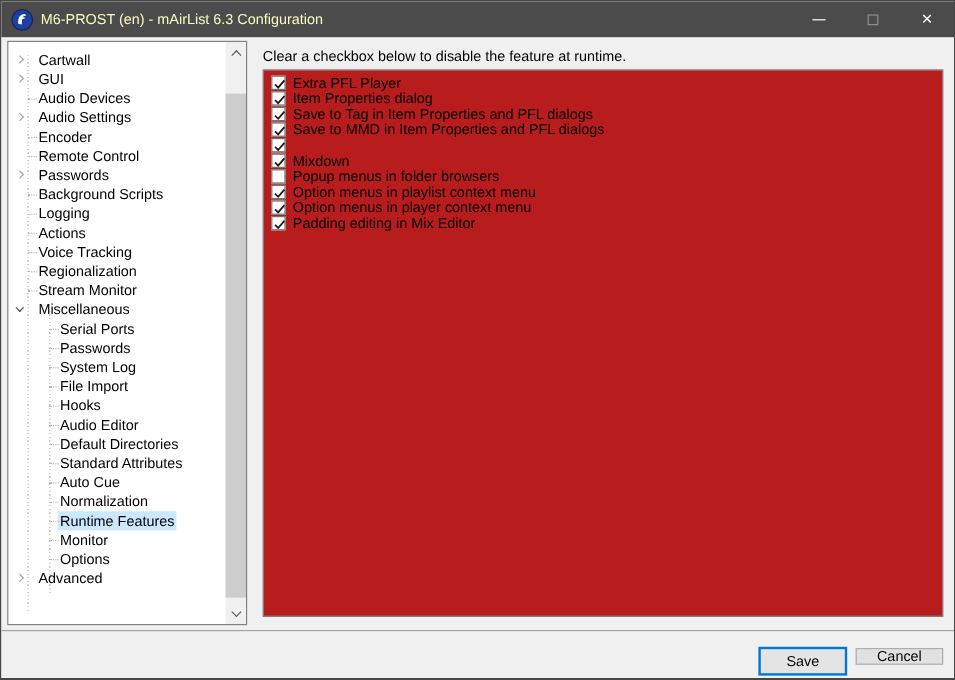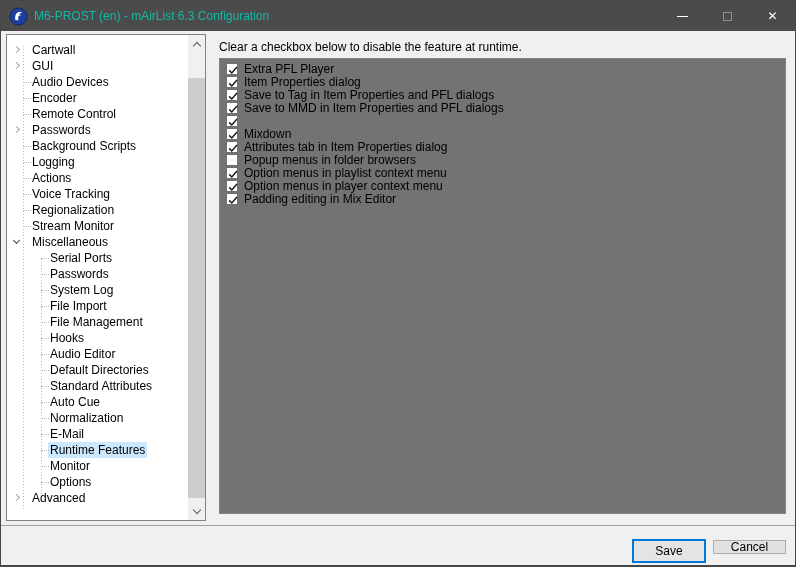--- a/index.html
+++ b/index.html
@@ -7,21 +7,21 @@
   .window{
     position:relative;width:796px;height:567px;
     background:#f0f0f0;
     border:1px solid #474747;border-bottom:2px solid #474747;
     font-family:"Liberation Sans","DejaVu Sans",sans-serif;
     font-size:12px;color:#000;overflow:hidden;
   }
   
   .titlebar{position:absolute;left:0;top:0;right:0;height:30px;background:#4b4b4b;display:flex;align-items:center;}
   .appicon{width:19px;height:19px;margin-left:8px;flex:0 0 auto;}
-  .titletext{color:#14b8a6;margin-left:6px;font-size:12px;white-space:nowrap;}
+  .titletext{color:#fef9c3;margin-left:6px;font-size:12px;white-space:nowrap;}
   .winbtns{position:absolute;right:0;top:0;height:30px;display:flex;}
   .wbtn{width:45px;height:30px;display:flex;align-items:center;justify-content:center;color:#ffffff;font-size:13px;cursor:default;}
   .wbtn .minbar{width:11px;height:1px;background:#ffffff;}
   .wbtn .maxbox{width:9px;height:9px;border:1px solid #8f8f8f;}
   .wbtn.close{font-size:12px;}
   
   .treepanel{position:absolute;left:5px;top:33px;width:200px;height:487px;background:#ffffff;border:1px solid #828282;}
   .treecontent{position:absolute;left:0;top:0;right:17px;bottom:0;padding-top:7px;overflow:hidden;}
   .vline{position:absolute;width:1px;background-image:repeating-linear-gradient(to bottom,#b8b8b8 0 1px,transparent 1px 3px);}
   .vline.root{left:16px;top:11px;height:464px;}
@@ -41,21 +41,21 @@
   .tscroll{position:absolute;top:0;right:0;width:17px;height:100%;background:#f0f0f0;}
   .sarrow{position:absolute;left:0;width:17px;height:17px;display:flex;align-items:center;justify-content:center;}
   .sarrow span{width:6px;height:6px;border:solid #5a5a5a;border-width:0 1.4px 1.4px 0;}
   .sarrow.up{top:0;}
   .sarrow.up span{transform:rotate(-135deg);margin-top:4px;}
   .sarrow.down{bottom:0;}
   .sarrow.down span{transform:rotate(45deg);margin-bottom:4px;}
   .sthumb{position:absolute;left:0;top:43px;width:17px;height:420px;background:#cdcdcd;}
   
   .instruction{position:absolute;left:218px;top:39px;white-space:nowrap;}
-  .featpanel{position:absolute;left:218px;top:57px;width:567px;height:456px;background:#737373;border:1px solid #828282;padding-top:4px;overflow:hidden;}
+  .featpanel{position:absolute;left:218px;top:57px;width:567px;height:456px;background:#b91c1c;border:1px solid #828282;padding-top:4px;overflow:hidden;}
   .frow{position:relative;height:13px;line-height:13px;padding-left:24px;white-space:nowrap;cursor:default;}
   .cb{position:absolute;left:6px;top:0;width:12px;height:12px;border:1px solid #707070;background:#ffffff;}
   .cb svg{position:absolute;left:-1px;top:-1px;}
   
   .sepline{position:absolute;left:0;right:0;top:524px;height:1px;background:#a3a3a3;}
   .btn{position:absolute;display:flex;align-items:center;justify-content:center;font-size:12px;cursor:default;}
   .btn.save{left:631px;top:538px;width:74px;height:24px;background:#e4e4e4;border:2px solid #0078d7;}
   .btn.cancel{left:712px;top:539px;width:73px;height:14px;background:#e1e1e1;border:1px solid #adadad;}
 </style>
 </head>
@@ -83,42 +83,41 @@
     </div>
   </div>
 
   <div class="treepanel">
     <div class="treecontent">
       <div class="vline root"></div>
       <div class="vline child"></div>
     <div class="trow"><span class="twisty collapsed"></span><span class="tlabel l0">Cartwall</span></div>
         <div class="trow"><span class="twisty collapsed"></span><span class="tlabel l0">GUI</span></div>
         <div class="trow"><span class="hdots l0"></span><span class="tlabel l0">Audio Devices</span></div>
+        <div class="trow"><span class="twisty collapsed"></span><span class="tlabel l0">Audio Settings</span></div>
         <div class="trow"><span class="hdots l0"></span><span class="tlabel l0">Encoder</span></div>
         <div class="trow"><span class="hdots l0"></span><span class="tlabel l0">Remote Control</span></div>
         <div class="trow"><span class="twisty collapsed"></span><span class="tlabel l0">Passwords</span></div>
         <div class="trow"><span class="hdots l0"></span><span class="tlabel l0">Background Scripts</span></div>
         <div class="trow"><span class="hdots l0"></span><span class="tlabel l0">Logging</span></div>
         <div class="trow"><span class="hdots l0"></span><span class="tlabel l0">Actions</span></div>
         <div class="trow"><span class="hdots l0"></span><span class="tlabel l0">Voice Tracking</span></div>
         <div class="trow"><span class="hdots l0"></span><span class="tlabel l0">Regionalization</span></div>
         <div class="trow"><span class="hdots l0"></span><span class="tlabel l0">Stream Monitor</span></div>
         <div class="trow"><span class="twisty expanded"></span><span class="tlabel l0">Miscellaneous</span></div>
         <div class="trow"><span class="hdots l1"></span><span class="tlabel l1">Serial Ports</span></div>
         <div class="trow"><span class="hdots l1"></span><span class="tlabel l1">Passwords</span></div>
         <div class="trow"><span class="hdots l1"></span><span class="tlabel l1">System Log</span></div>
         <div class="trow"><span class="hdots l1"></span><span class="tlabel l1">File Import</span></div>
-        <div class="trow"><span class="hdots l1"></span><span class="tlabel l1">File Management</span></div>
         <div class="trow"><span class="hdots l1"></span><span class="tlabel l1">Hooks</span></div>
         <div class="trow"><span class="hdots l1"></span><span class="tlabel l1">Audio Editor</span></div>
         <div class="trow"><span class="hdots l1"></span><span class="tlabel l1">Default Directories</span></div>
         <div class="trow"><span class="hdots l1"></span><span class="tlabel l1">Standard Attributes</span></div>
         <div class="trow"><span class="hdots l1"></span><span class="tlabel l1">Auto Cue</span></div>
         <div class="trow"><span class="hdots l1"></span><span class="tlabel l1">Normalization</span></div>
-        <div class="trow"><span class="hdots l1"></span><span class="tlabel l1">E-Mail</span></div>
         <div class="trow sel"><span class="hdots l1"></span><span class="tlabel l1">Runtime Features</span></div>
         <div class="trow"><span class="hdots l1"></span><span class="tlabel l1">Monitor</span></div>
         <div class="trow"><span class="hdots l1"></span><span class="tlabel l1">Options</span></div>
         <div class="trow"><span class="twisty collapsed"></span><span class="tlabel l0">Advanced</span></div>
       </div>
     <div class="tscroll">
       <div class="sarrow up">
           <span></span>
         </div>
       <div class="sthumb"></div>
@@ -153,25 +152,20 @@
       <div class="frow"><span class="cb">
           <svg width="14" height="14" viewBox="0 0 14 14">
             <polyline points="3.2,7.4 5.8,10 11,4" fill="none" stroke="#1c1c1c" stroke-width="1.5"></polyline>
           </svg>
         </span></div>
       <div class="frow"><span class="cb">
           <svg width="14" height="14" viewBox="0 0 14 14">
             <polyline points="3.2,7.4 5.8,10 11,4" fill="none" stroke="#1c1c1c" stroke-width="1.5"></polyline>
           </svg>
         </span><span>Mixdown</span></div>
-      <div class="frow"><span class="cb">
-          <svg width="14" height="14" viewBox="0 0 14 14">
-            <polyline points="3.2,7.4 5.8,10 11,4" fill="none" stroke="#1c1c1c" stroke-width="1.5"></polyline>
-          </svg>
-        </span><span>Attributes tab in Item Properties dialog</span></div>
       <div class="frow"><span class="cb"></span><span>Popup menus in folder browsers</span></div>
       <div class="frow"><span class="cb">
           <svg width="14" height="14" viewBox="0 0 14 14">
             <polyline points="3.2,7.4 5.8,10 11,4" fill="none" stroke="#1c1c1c" stroke-width="1.5"></polyline>
           </svg>
         </span><span>Option menus in playlist context menu</span></div>
       <div class="frow"><span class="cb">
           <svg width="14" height="14" viewBox="0 0 14 14">
             <polyline points="3.2,7.4 5.8,10 11,4" fill="none" stroke="#1c1c1c" stroke-width="1.5"></polyline>
           </svg>

